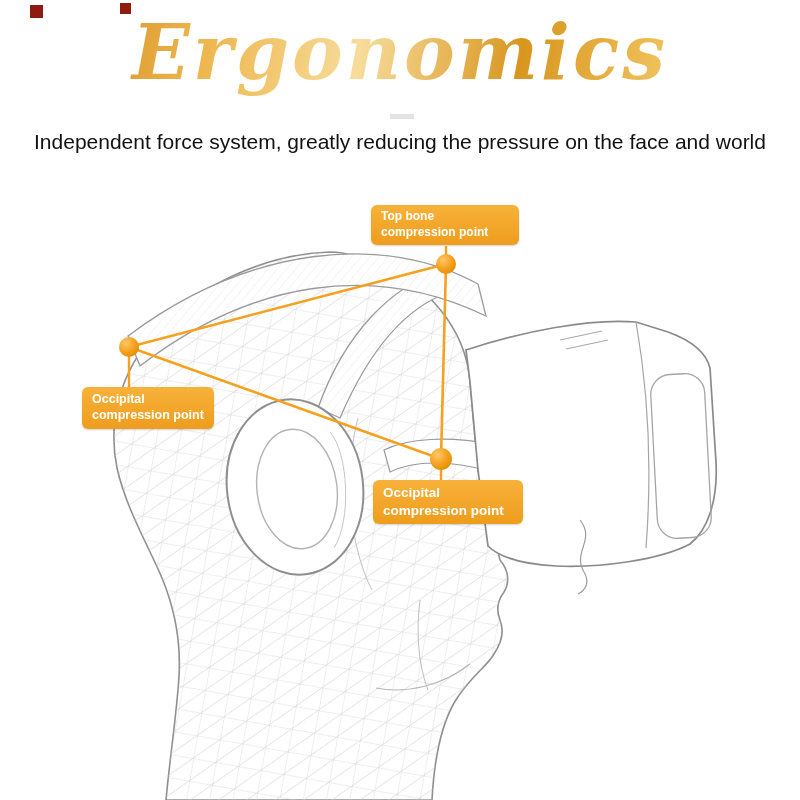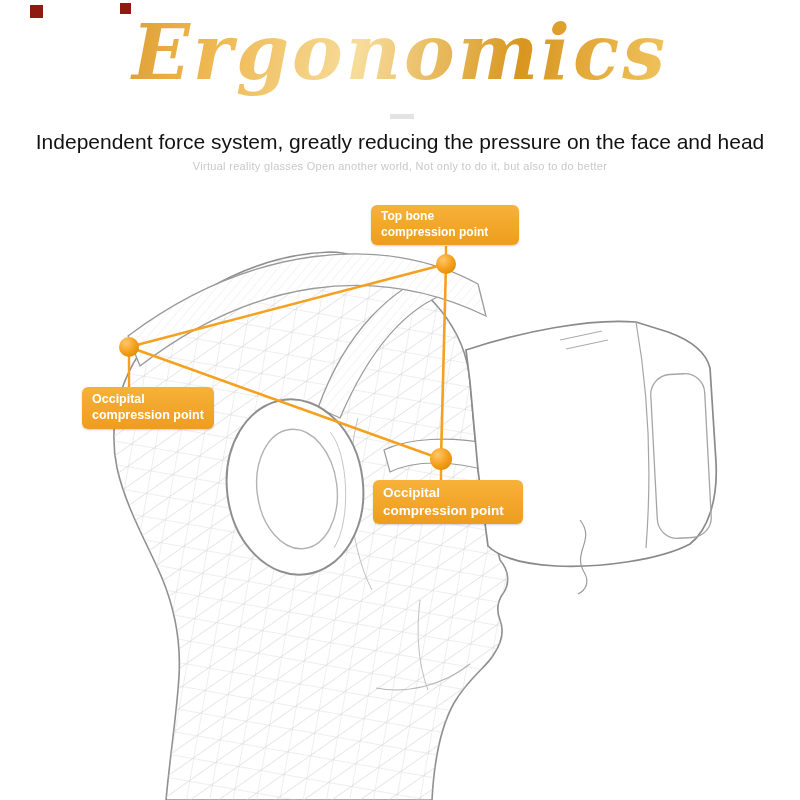--- a/index.html
+++ b/index.html
@@ -40,22 +40,21 @@
 </head>
 <body>
 
 <div class="canvas">
 
   <div class="red-sq sq1"></div>
   <div class="red-sq sq2"></div>
 
   <h1 class="title">Ergonomics</h1>
   <div class="title-dash"></div>
-  <p class="subtitle">Independent force system, greatly reducing the pressure on the face and head</p>
-  <p class="tagline">Virtual reality glasses Open another world, Not only to do it, but also to do better</p>
+  <p class="subtitle">Independent force system, greatly reducing the pressure on the face and world</p>
 
   <svg class="illustration" viewBox="0 0 800 800">
     <defs>
       <path id="headPath" d="M330 252 C265 254 196 286 156 332 C118 374 108 424 117 468 C126 508 147 543 162 578 C176 612 181 642 179 676 C177 712 170 756 166 800 L432 800 C434 762 440 728 454 703 C470 676 486 668 494 654 C502 642 504 630 500 620 C496 610 498 600 504 592 C509 584 510 572 500 560 L478 470 L470 382 C466 330 428 282 372 262 C358 256 344 252 330 252 Z"></path>
       <pattern id="mesh" width="23" height="23" patternUnits="userSpaceOnUse" patternTransform="rotate(10)">
         <path d="M0 0 H23 M0 0 V23 M23 0 L0 23" stroke="#cfcfcf" stroke-width="0.7" fill="none"></path>
       </pattern>
       <pattern id="hatch" width="7" height="7" patternUnits="userSpaceOnUse" patternTransform="rotate(40)">
         <path d="M0 0 V7" stroke="#c4c4c4" stroke-width="0.8"></path>
       </pattern>

